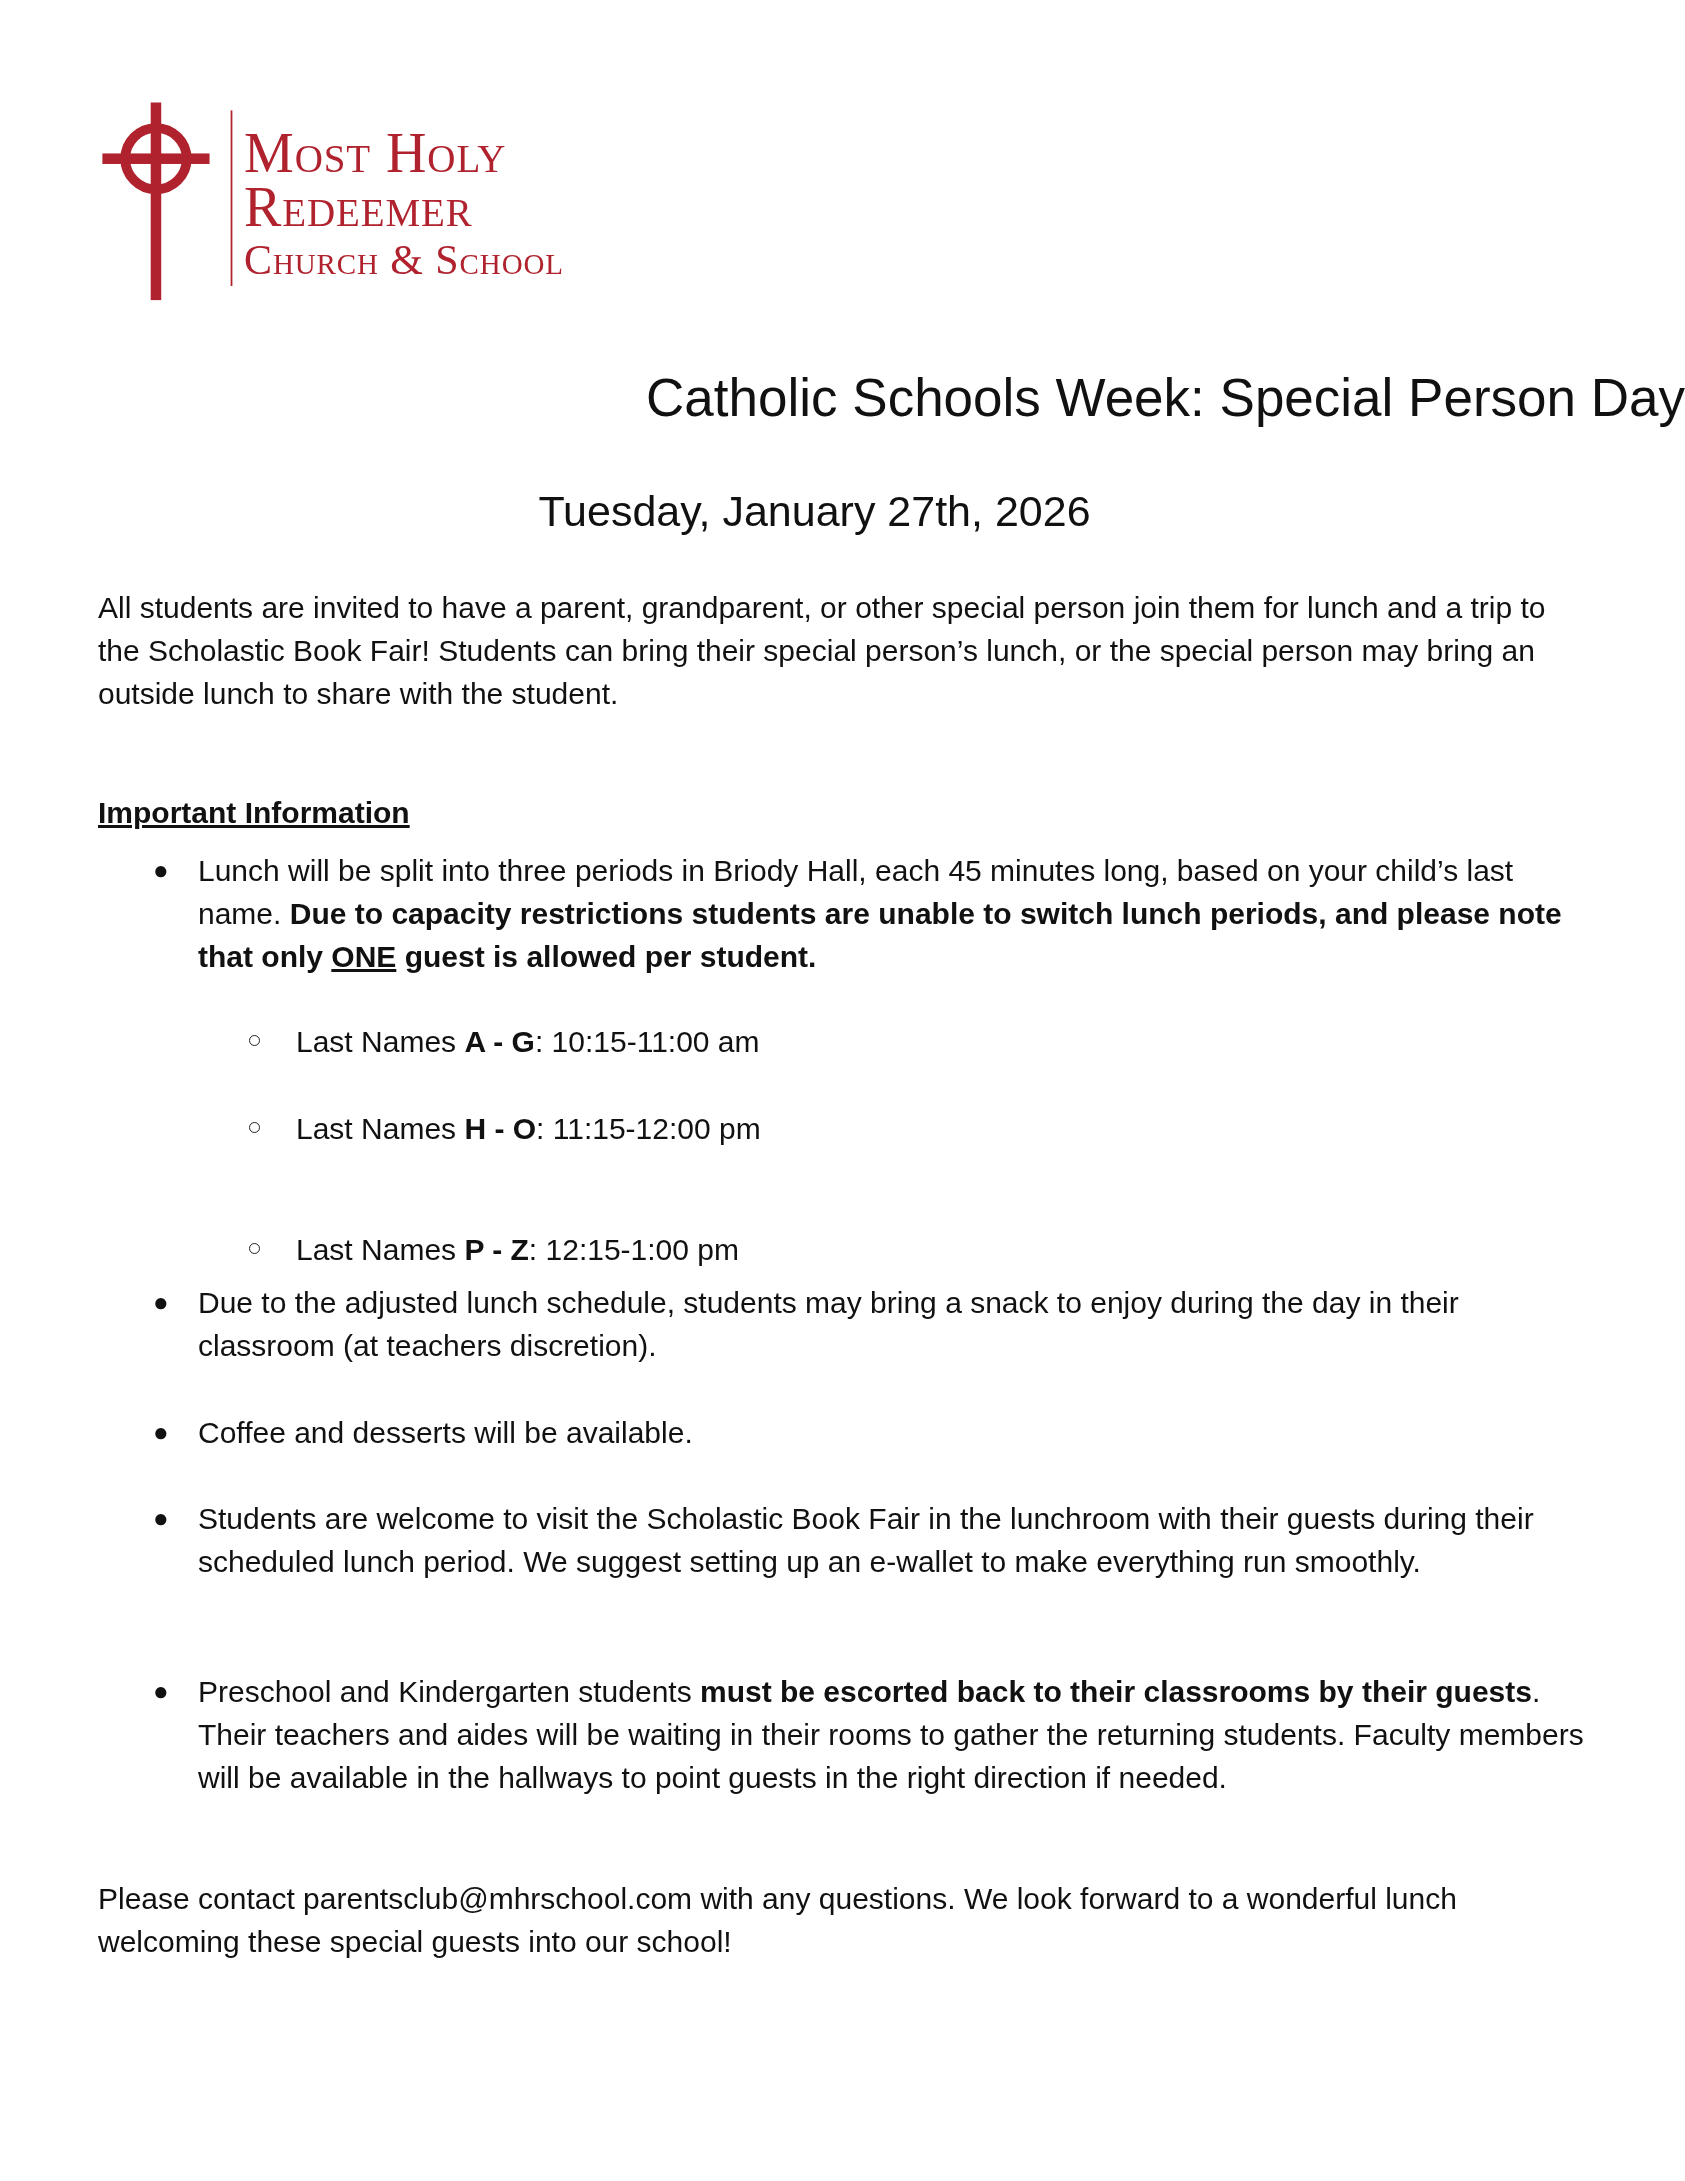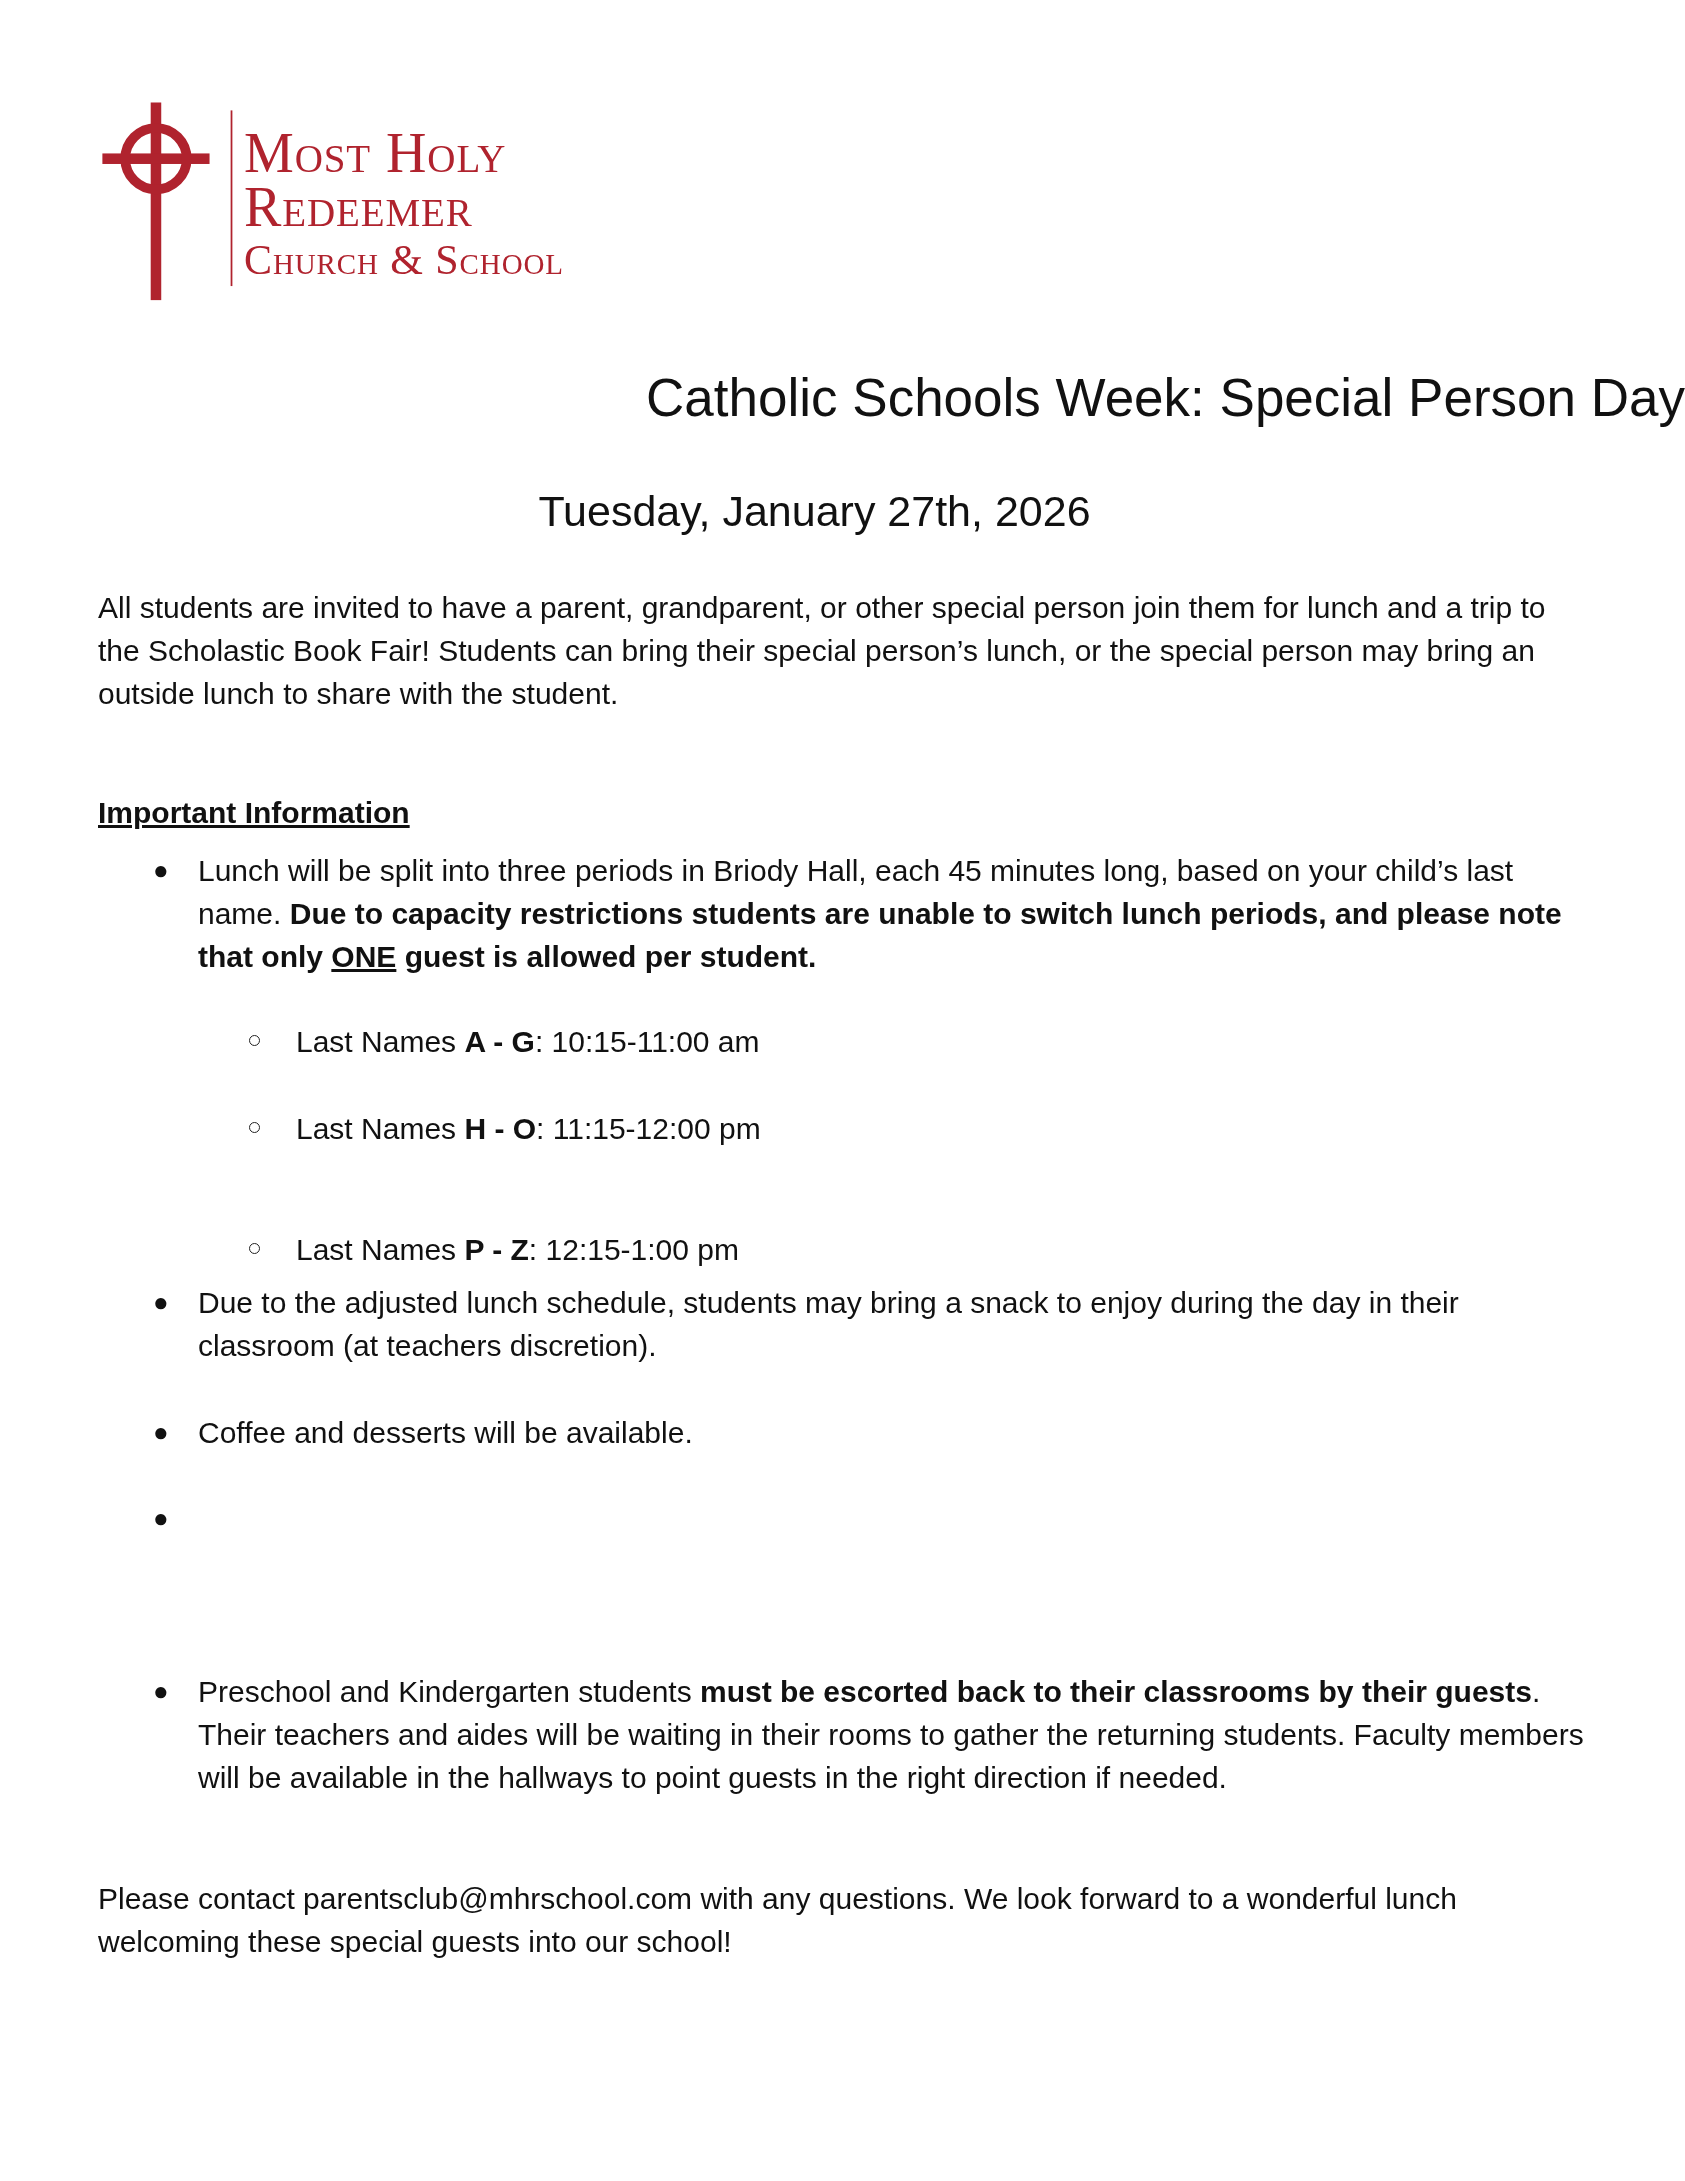--- a/index.html
+++ b/index.html
@@ -68,20 +68,21 @@
   <span>Due to the adjusted lunch schedule, students may bring a snack to enjoy during the day in their classroom (at teachers discretion).</span>
 </div>
 
 <div class="bullet" style="top:1411px;">
   <span class="dot">●</span>
   <span>Coffee and desserts will be available.</span>
 </div>
 
 <div class="bullet" style="top:1497px;">
   <span class="dot">●</span>
+  <span>Students are welcome to visit the Scholastic Book Fair in the lunchroom with their guests during their scheduled lunch period. We suggest setting up an e-wallet to make everything run smoothly.</span>
 </div>
 
 <div class="bullet" style="top:1670px;">
   <span class="dot">●</span>
   <span>Preschool and Kindergarten students </span><b>must be escorted back to their classrooms by their guests</b><span>. Their teachers and aides will be waiting in their rooms to gather the returning students. Faculty members will be available in the hallways to point guests in the right direction if needed.</span>
 </div>
 
 <div class="p" style="top:1877px;">Please contact parentsclub@mhrschool.com with any questions. We look forward to a wonderful lunch welcoming these special guests into our school!</div>
 
 

